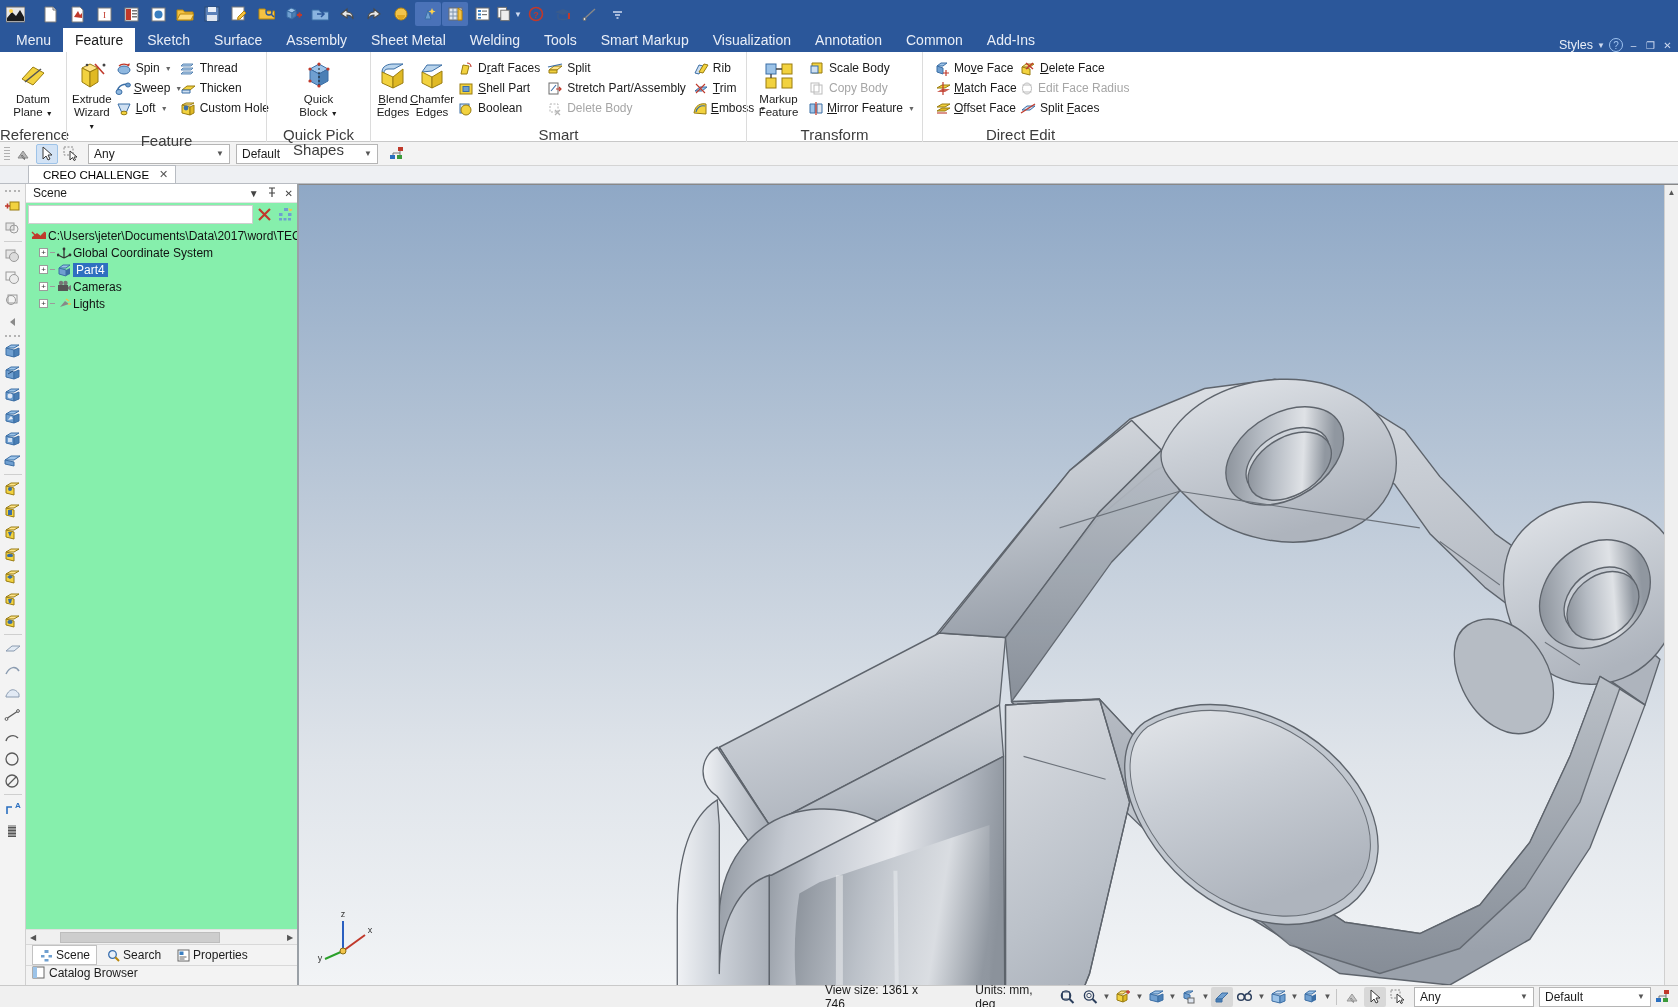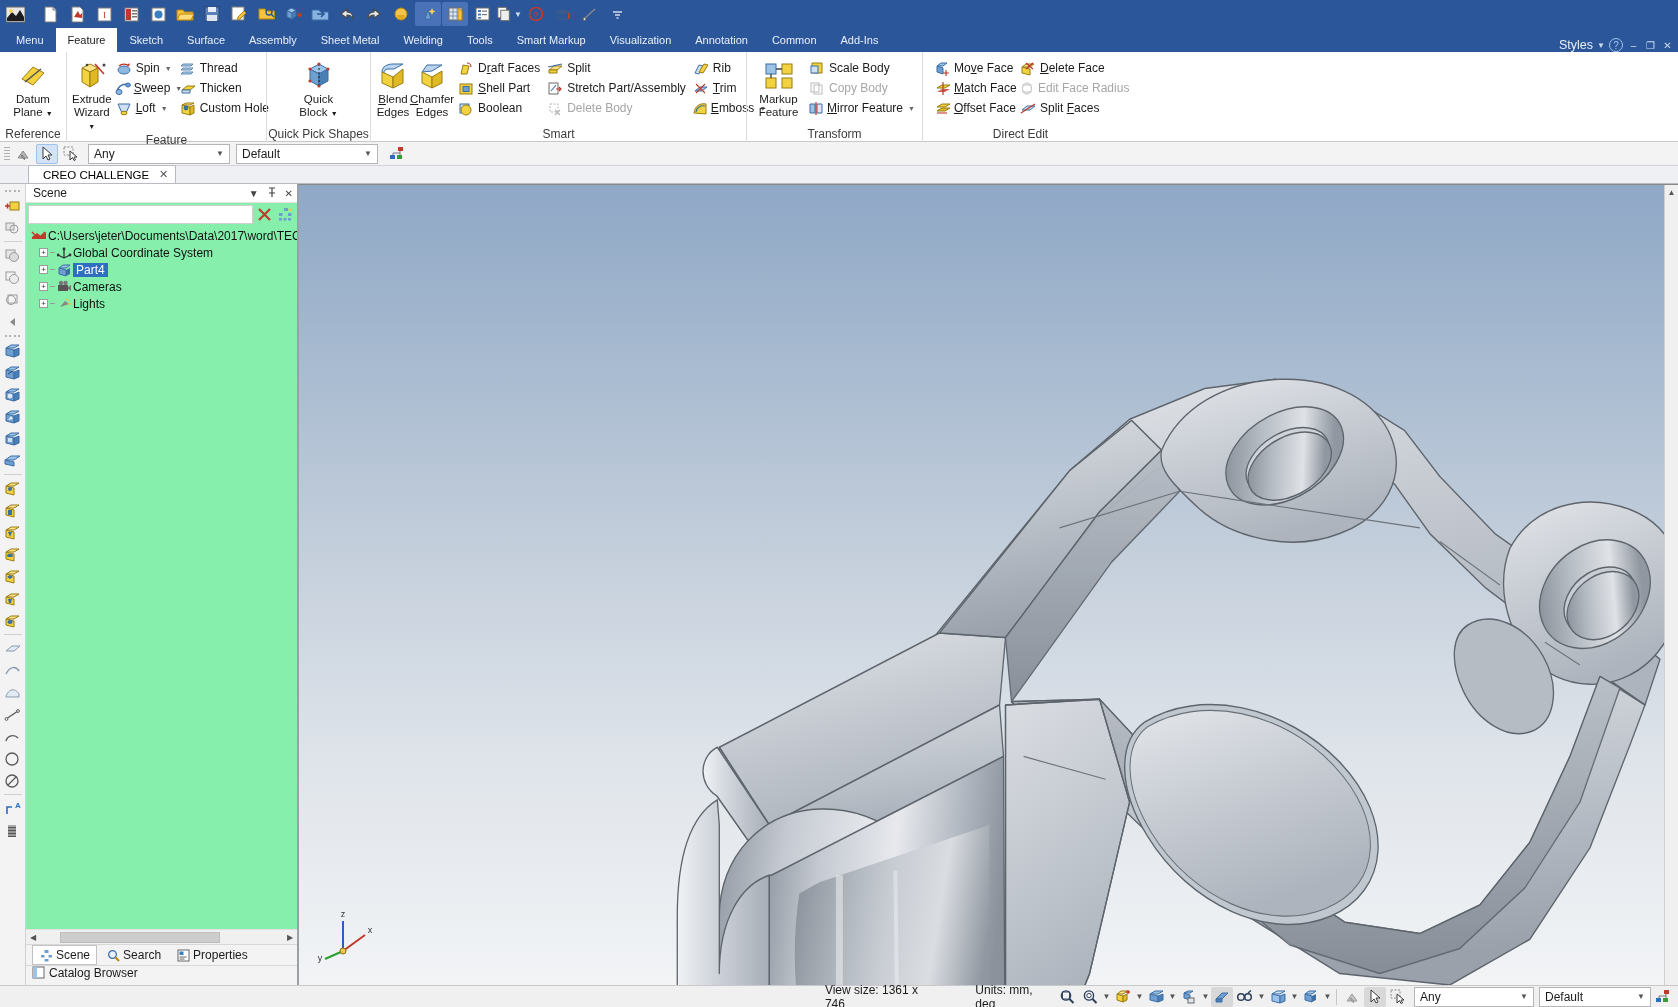--- a/index.html
+++ b/index.html
@@ -28,21 +28,21 @@
     position: absolute; left: 0; right: 0; text-align: center;
     color: #ffffff; font-size: 13px; pointer-events: none;
   }
 
   
   .ribbon-tabs {
     height: 24px; background: #2b579a; display: flex; align-items: flex-end;
     position: relative; flex: none; padding-left: 4px;
   }
   .rtab {
-    padding: 3px 12px 4px 12px; color: #e9eef7; font-size: 11px; height: 24px;
+    padding: 3px 12px 4px 12px; color: #e9eef7; font-size: 14px; height: 24px;
     display: flex; align-items: center; white-space: nowrap;
   }
   .rtab.active { background: #ffffff; color: #1b1b1b; }
   .ribbon-right { margin-left: auto; display: flex; align-items: center; gap: 4px; padding-right: 4px; }
   .styles-lbl { color: #e9eef7; font-size: 12.5px; }
   .caret-sm { color: #cfdaf0; font-size: 8px; }
   .mini-ctl { color: #cfdaf0; font-size: 10px; width: 13px; text-align: center; }
   .help-circ {
     width: 14px; height: 14px; border-radius: 50%; border: 1.4px solid #9ec3f0;
     color: #9ec3f0; font-size: 10px; display: flex; align-items: center; justify-content: center;
@@ -50,21 +50,21 @@
 
   
   .ribbon {
     height: 90px; background: #ffffff; display: flex; flex: none;
     border-bottom: 1px solid #c8c8c8; position: relative;
   }
   .rgroup { display: flex; flex-direction: column; height: 90px; position: relative; }
   .rgroup + .rgroup { border-left: 1px solid #dcdcdc; }
   .rgroup-body { flex: 1; display: flex; align-items: flex-start; padding: 3px 5px 0 5px; }
   .rgroup-label {
-    height: 15px; font-size: 12px; color: #3c3c3c; text-align: center; line-height: 15px;
+    height: 15px; font-size: 15px; color: #3c3c3c; text-align: center; line-height: 15px;
   }
 
   
   .bigbtn {
     width: 62px; display: flex; flex-direction: column; align-items: center;
     padding-top: 4px; text-align: center;
   }
   .bigbtn .ico { height: 34px; display: flex; align-items: center; justify-content: center; }
   .bigbtn .lbl { font-size: 11.5px; color: #1b1b1b; line-height: 13px; }
   .bigbtn .lbl u { text-decoration: underline; }

